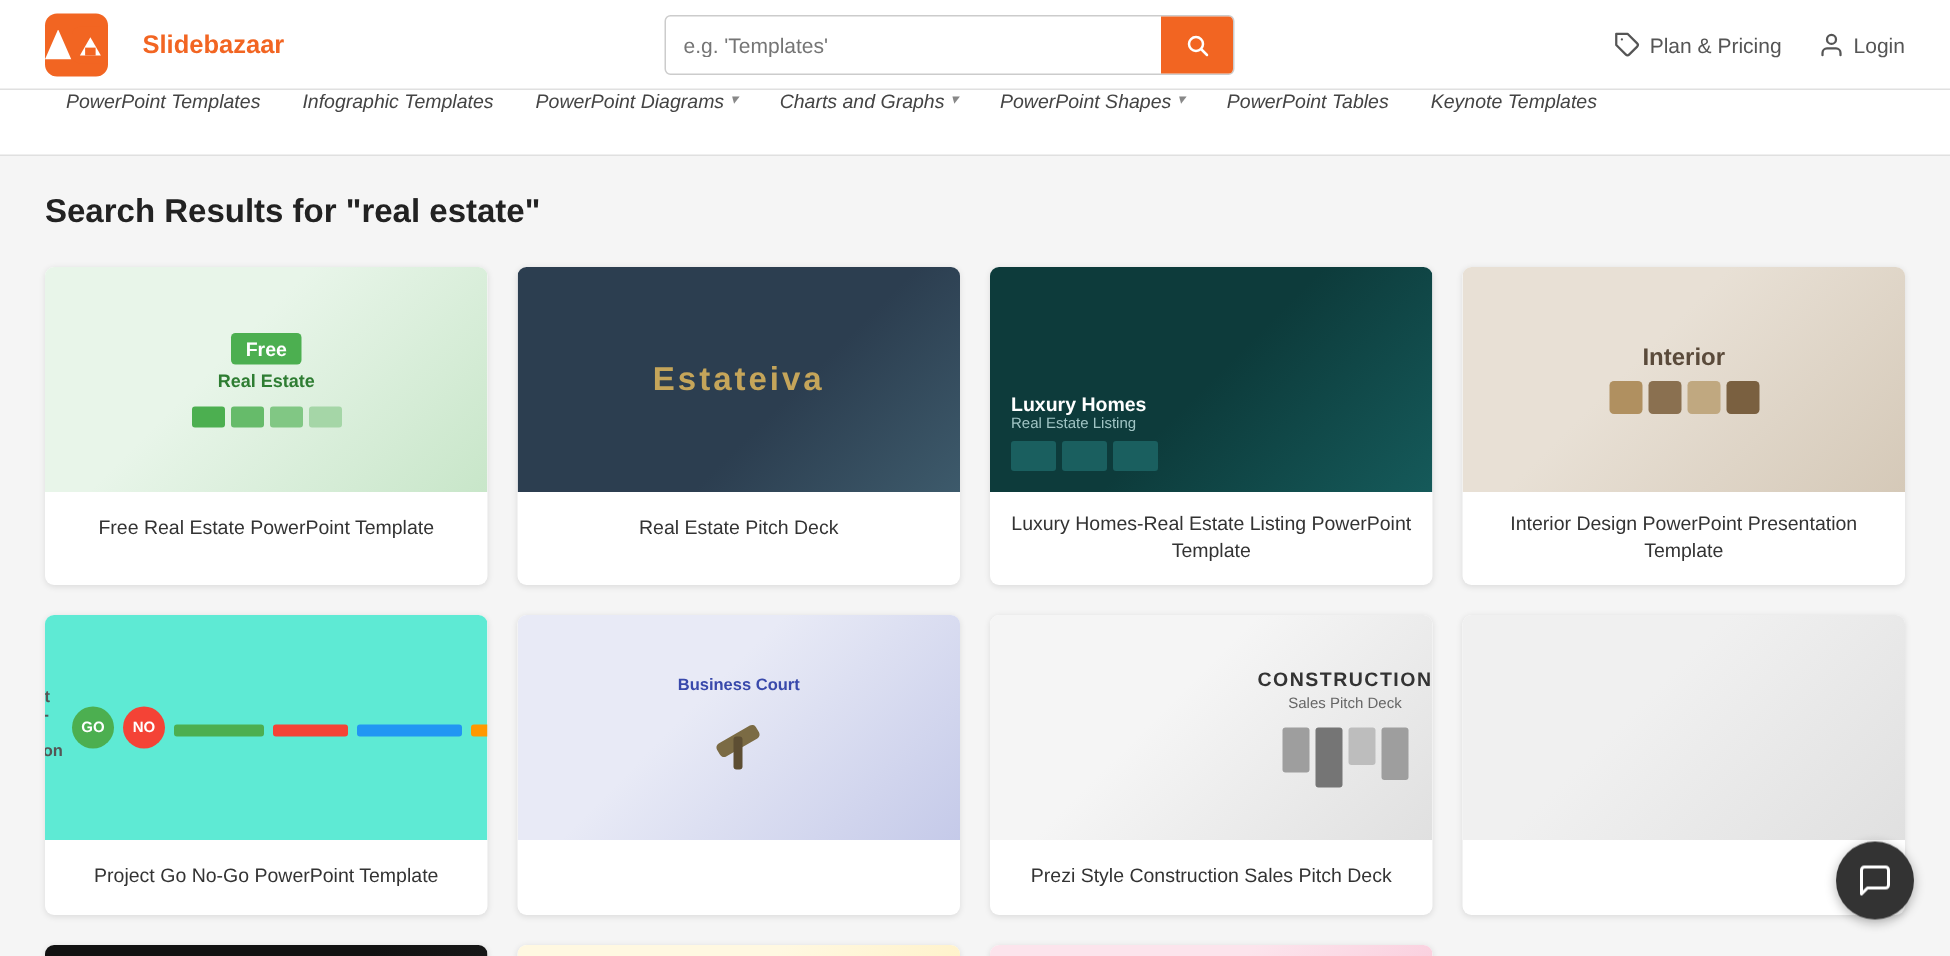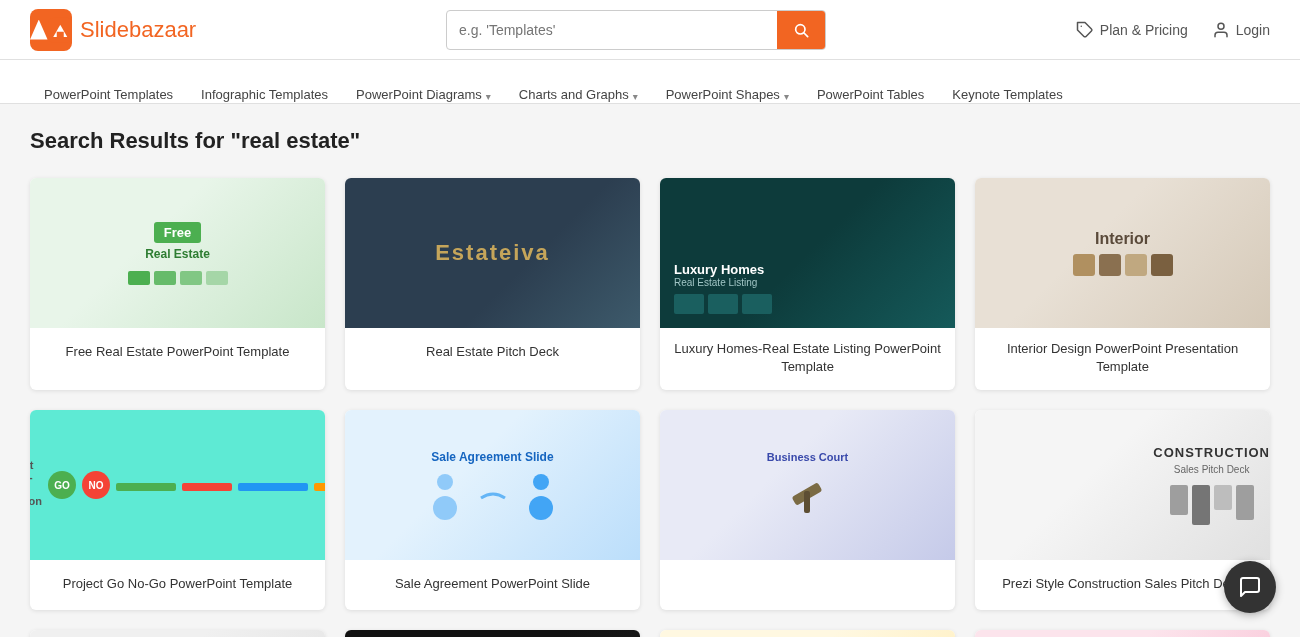--- a/index.html
+++ b/index.html
@@ -31,23 +31,24 @@
       position: relative;
     }
     .logo-icon::before {
       content: '';
       width: 20px;
       height: 20px;
       background: #fff;
       clip-path: polygon(0 100%, 50% 0, 100% 100%);
     }
     .logo-text {
-      font-size: 22px;
-      font-weight: normal;
+      font-size: 17px;
+      font-weight: bold;
       color: #333;
+      margin-left: 15px;
     }
     .logo-text span { color: #f26522; }
     .search-bar {
       display: flex;
       align-items: center;
       border: 1px solid #ccc;
       border-radius: 4px;
       overflow: hidden;
       width: 380px;
       height: 40px;
@@ -106,25 +107,26 @@
       align-items: center;
       gap: 0;
       height: 44px;
     }
     .nav-item {
       font-size: 13px;
       color: #444;
       padding: 0 14px;
       height: 44px;
       display: flex;
-      align-items: flex-end;
+      align-items: flex-start;
       cursor: pointer;
       white-space: nowrap;
       border-bottom: 2px solid transparent;
       gap: 4px;
+      font-style: italic;
     }
     .chevron {
       font-size: 10px;
       color: #888;
     }
 
     
     .main {
       padding: 24px 30px;
     }
@@ -496,41 +498,20 @@
             <div style="width:70px;height:8px;background:#2196f3;border-radius:2px;"></div>
           </div>
           <div class="gono-row" style="margin-top:3px;">
             <div style="width:45px;height:8px;background:#ff9800;border-radius:2px;"></div>
           </div>
         </div>
       </div>
       <div class="card-title">Project Go No-Go PowerPoint Template</div>
     </div>
 
-    <div class="template-card">
-      <div class="card-image">
-        <div class="img-sale">
-          <div class="sale-title">Sale Agreement Slide</div>
-          <div class="sale-figures">
-            <svg width="40" height="50" viewBox="0 0 40 50">
-              <circle cx="20" cy="12" r="8" fill="#90caf9"></circle>
-              <ellipse cx="20" cy="38" rx="12" ry="12" fill="#90caf9"></ellipse>
-            </svg>
-            <svg width="40" height="50" viewBox="0 0 40 50">
-              <path d="M8 28 Q20 20 32 28" stroke="#64b5f6" stroke-width="3" fill="none"></path>
-            </svg>
-            <svg width="40" height="50" viewBox="0 0 40 50">
-              <circle cx="20" cy="12" r="8" fill="#42a5f5"></circle>
-              <ellipse cx="20" cy="38" rx="12" ry="12" fill="#42a5f5"></ellipse>
-            </svg>
-          </div>
-        </div>
-      </div>
-      <div class="card-title">Sale Agreement PowerPoint Slide</div>
-    </div>
 
     <div class="template-card">
       <div class="card-image">
         <div class="img-court">
           <div style="display:flex;flex-direction:column;align-items:center;gap:6px;">
             <div style="font-size:11px;color:#3949ab;font-weight:bold;">Business Court</div>
             <svg width="50" height="50" viewBox="0 0 50 50">
               <rect x="10" y="20" width="30" height="10" rx="3" fill="#7b6b44" transform="rotate(-30 25 25)"></rect>
               <rect x="22" y="22" width="6" height="22" rx="2" fill="#5d4e33"></rect>
             </svg>

